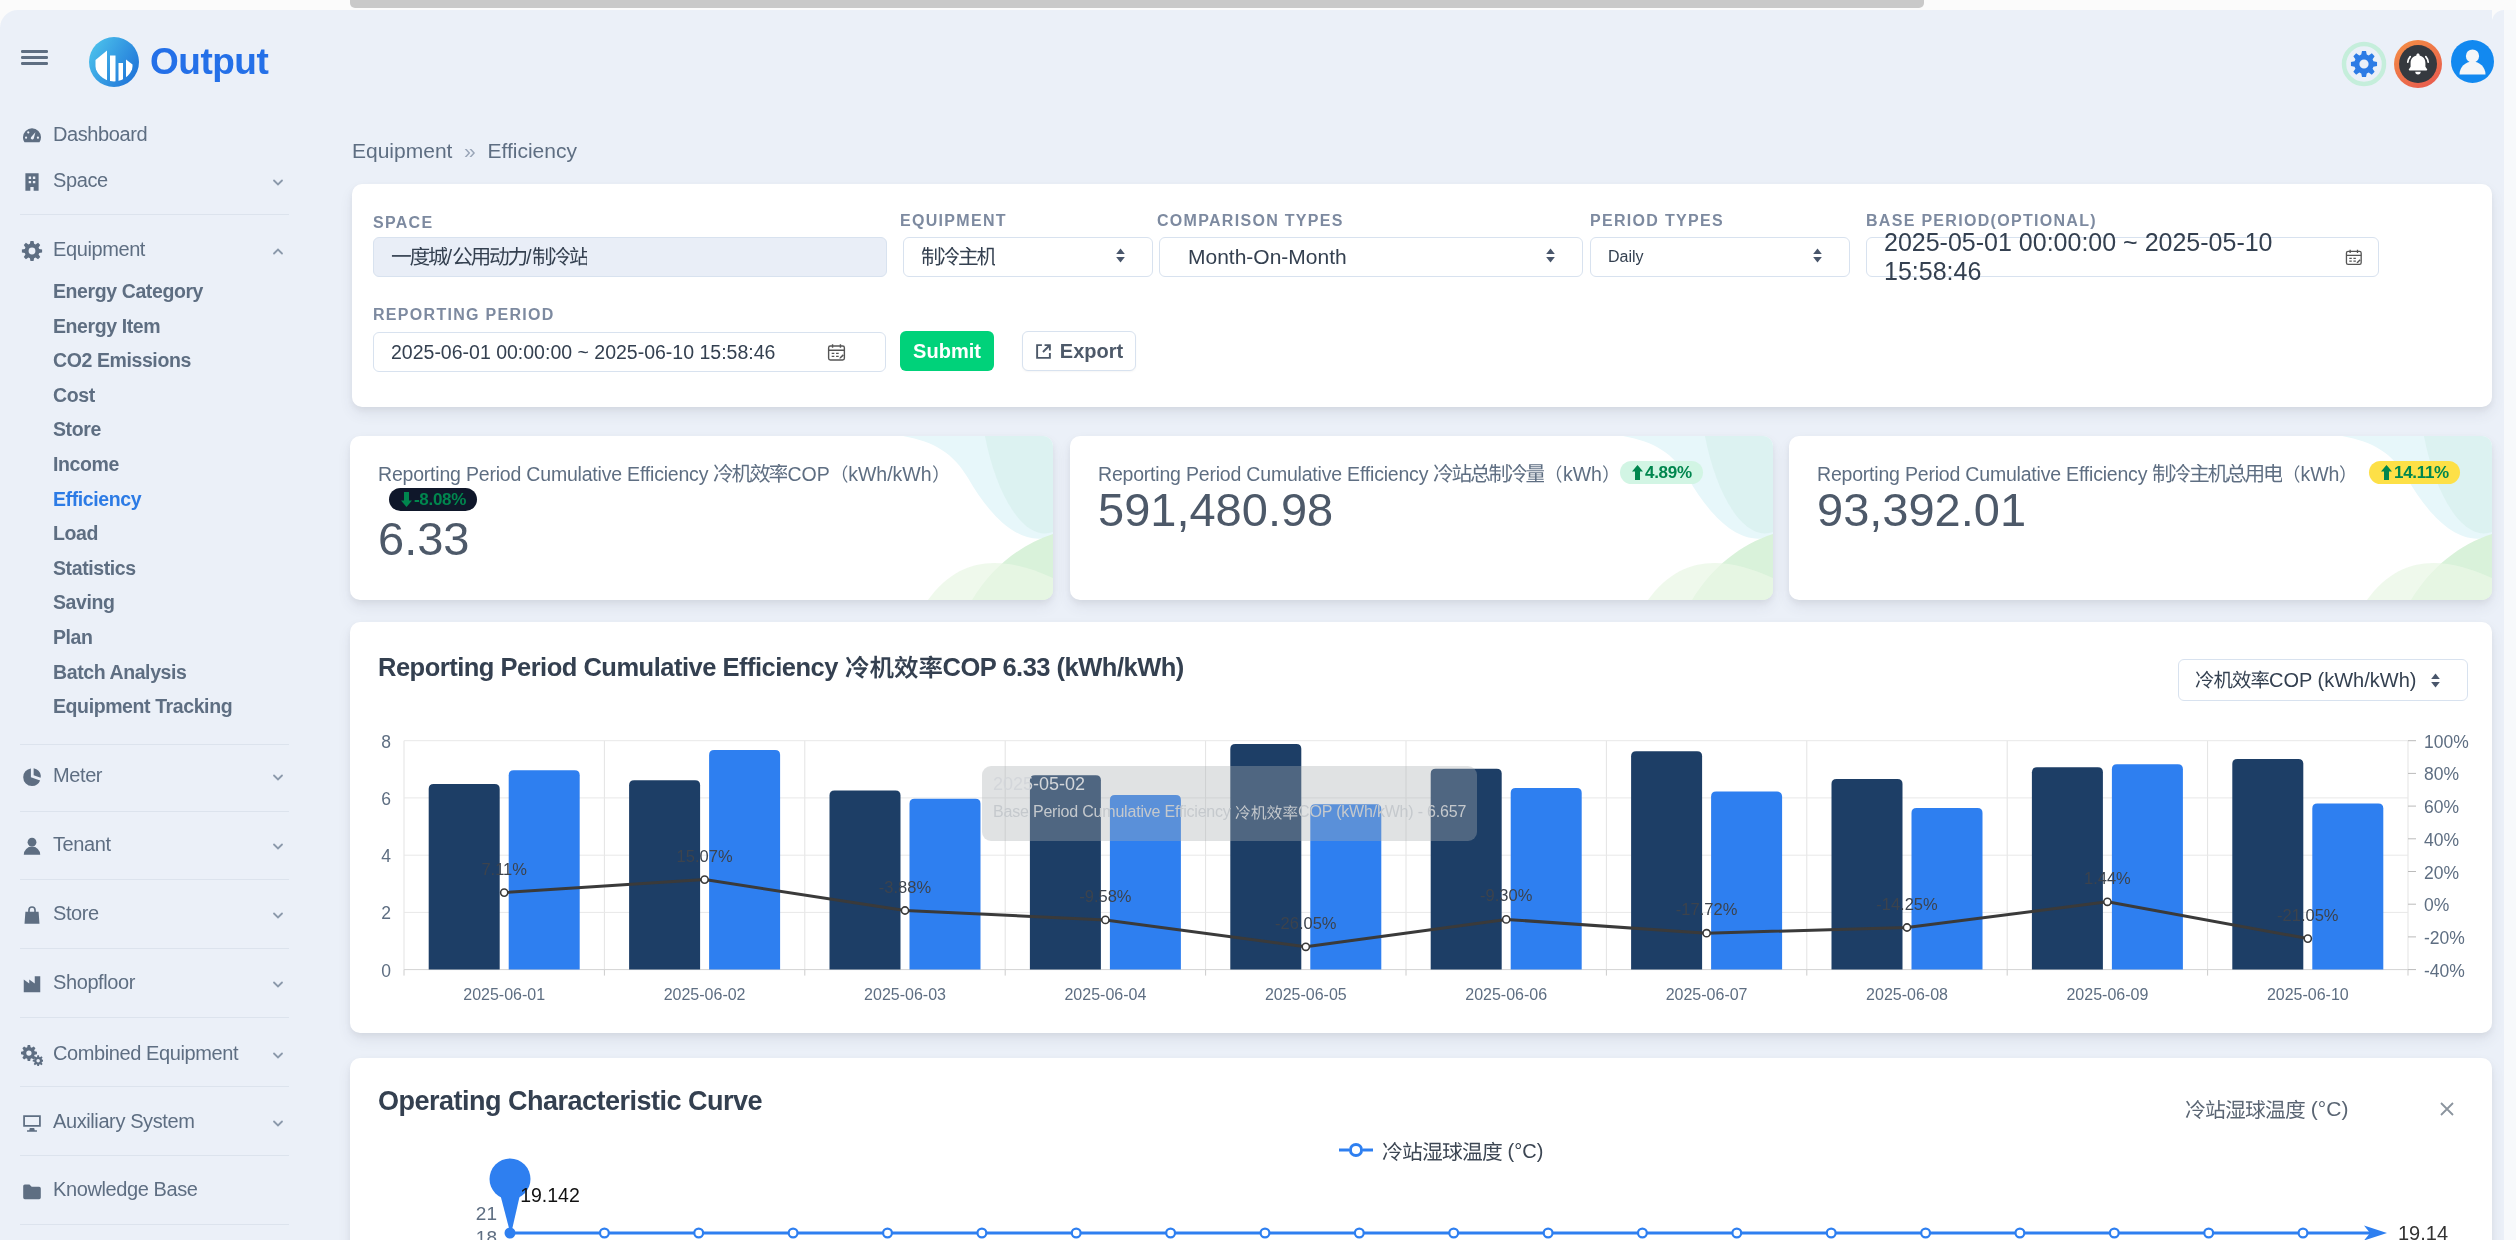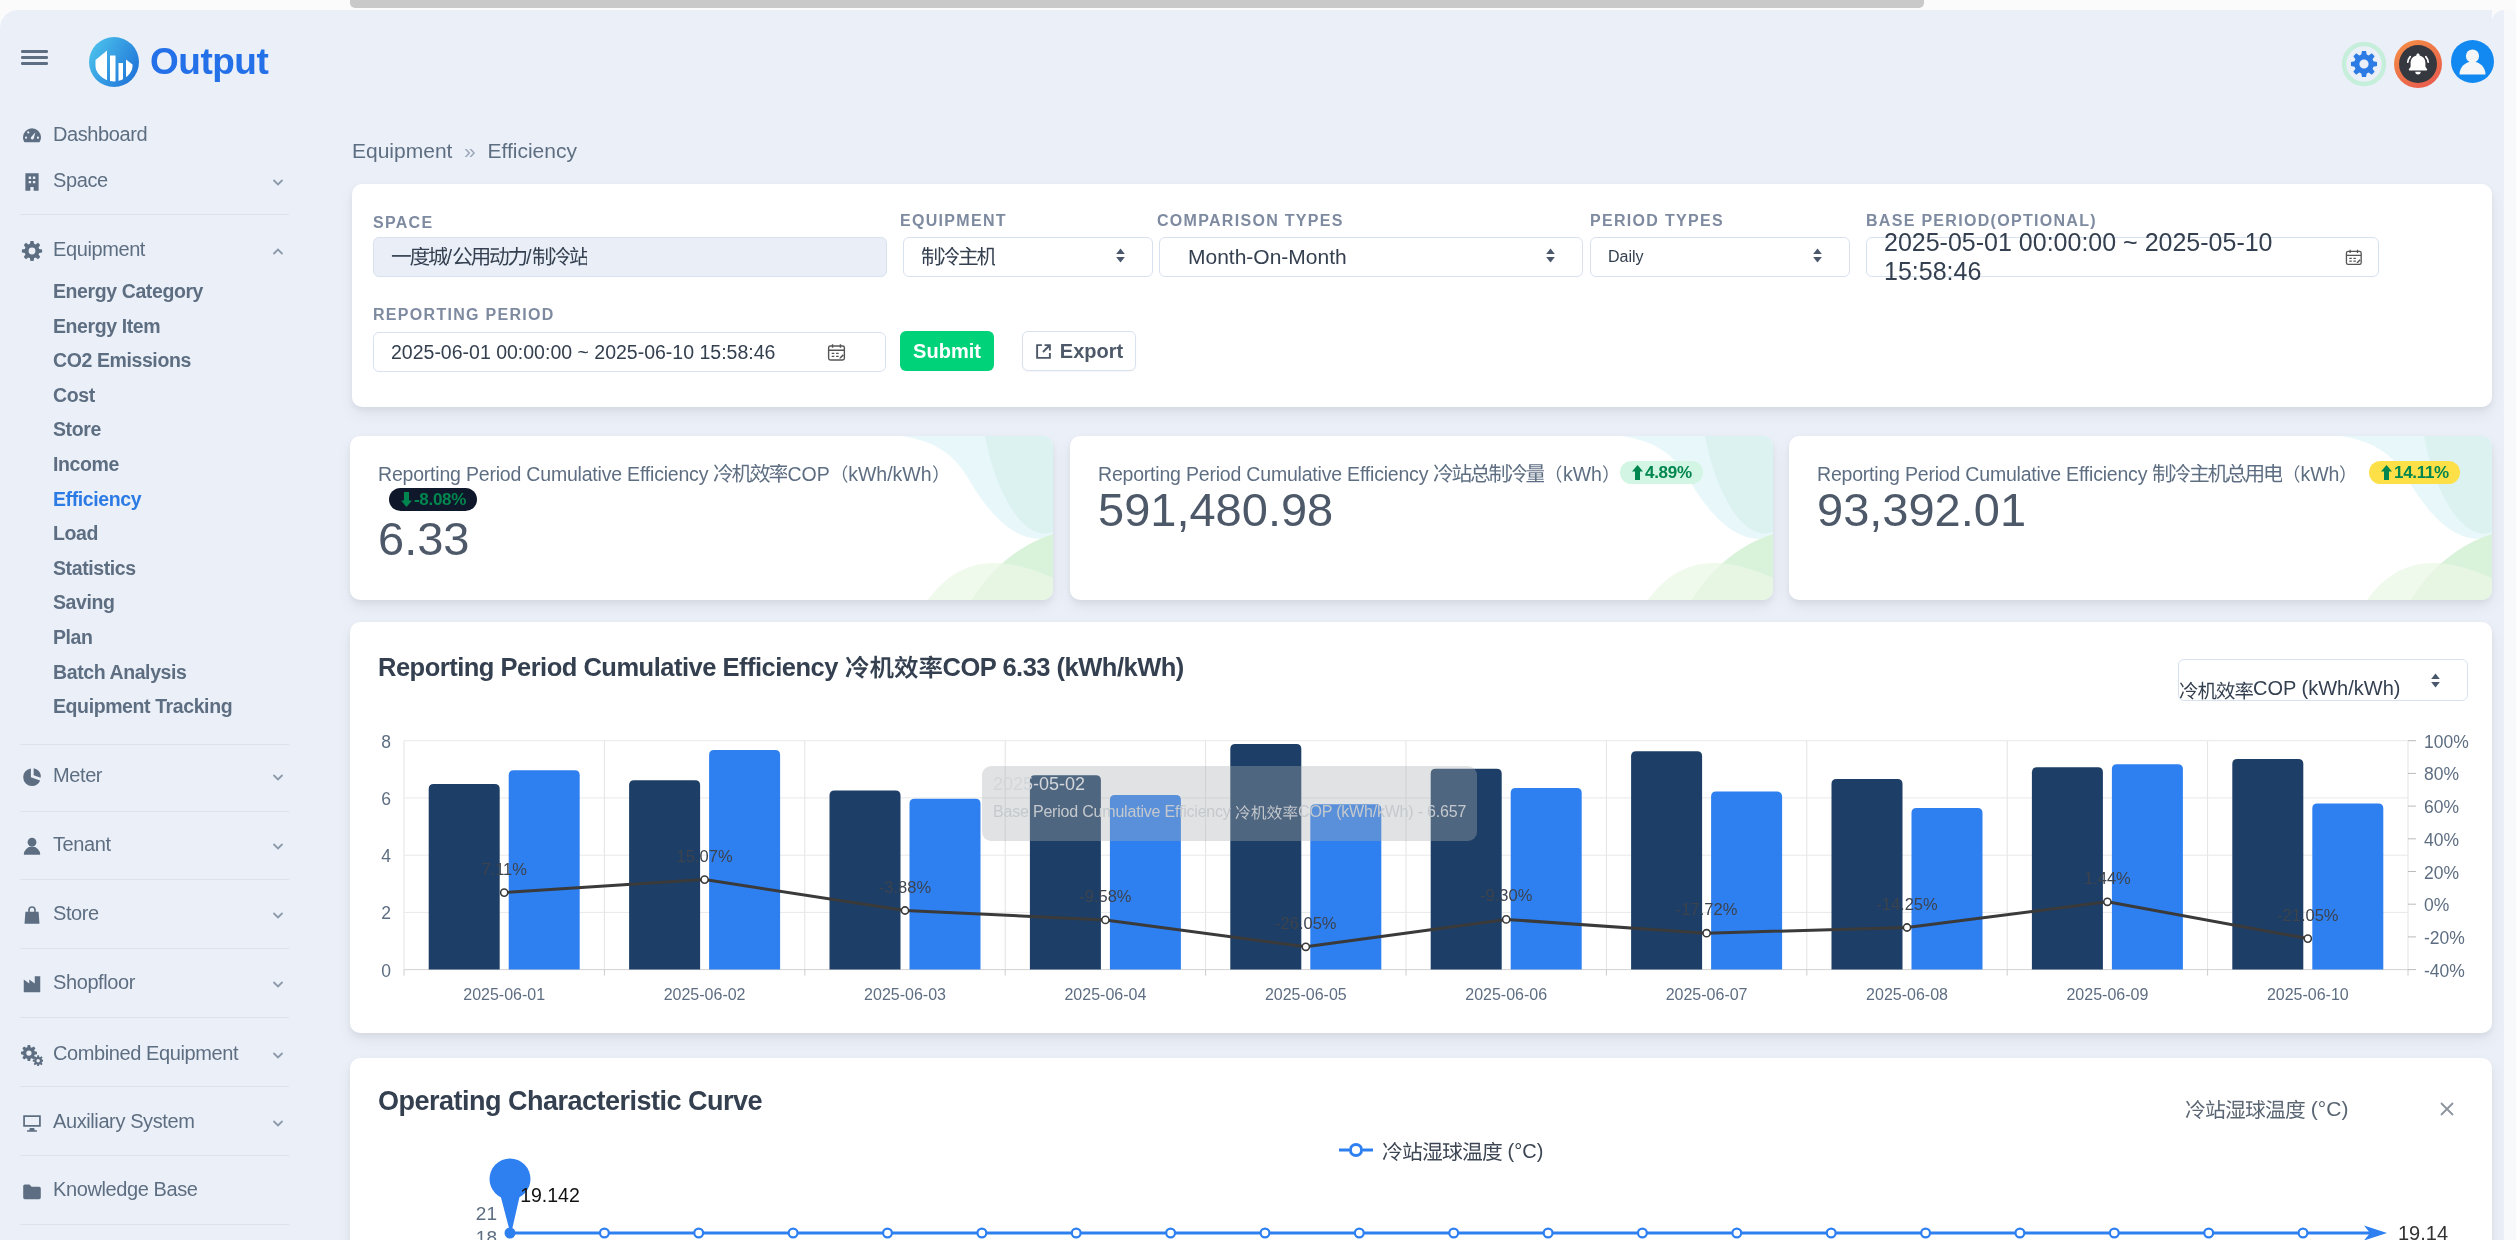--- a/index.html
+++ b/index.html
@@ -321,21 +321,21 @@
         <path d="M6.5 0 L12 6.5 H9 V15 H4 V6.5 H1 Z" fill="#00864e" transform=""></path>
       </svg>14.11%</span></div>
 <div class="abs" style="left:1817px;top:482px;font-size:47px;color:#4d5969">93,392.01</div>
 <div class="card" style="left:350px;top:622px;width:2142px;height:411px"></div>
 <div class="abs" style="left:378px;top:653px;font-size:25.5px;font-weight:600;color:#344050;letter-spacing:-0.5px;display:flex;align-items:center;height:28px">Reporting Period Cumulative Efficiency&nbsp;<svg style="vertical-align:-2.9px" width="98.0" height="25.5" viewBox="0 0 98.0 25.5" fill="#344050">
       <path transform="translate(0.0,22.5) scale(24.50)" d="M0.0382083740234375 -0.7609189453125 0.133903076171875 -0.801720703125Q0.1585528564453125 -0.7656903076171875 0.18437774658203127 -0.7236548461914063Q0.21020263671875 -0.681619384765625 0.23202752685546876 -0.6414189453125Q0.2538524169921875 -0.601218505859375 0.26618237304687503 -0.5691881103515625L0.16245727539062502 -0.5210361328125Q0.152137451171875 -0.5527264404296875 0.13164758300781249 -0.5942619018554688Q0.11115771484375 -0.63579736328125 0.08667291259765625 -0.6796729125976563Q0.0621881103515625 -0.7235484619140625 0.0382083740234375 -0.7609189453125ZM0.0262083740234375 -0.0083907470703125Q0.0482083740234375 -0.051740966796875 0.0743682861328125 -0.11008612060546875Q0.1005281982421875 -0.1684312744140625 0.126858154296875 -0.23378656005859377Q0.1531881103515625 -0.299141845703125 0.1751881103515625 -0.3638524169921875L0.2718929443359375 -0.31704052734375Q0.25156298828125 -0.256 0.22840814208984375 -0.19415484619140627Q0.2052532958984375 -0.1323096923828125 0.18176849365234377 -0.073799560546875Q0.15828369140625 -0.0152894287109375 0.135623779296875 0.0364110107421875ZM0.6518726806640626 -0.806060791015625Q0.6775325927734375 -0.7624110107421875 0.7136925048828124 -0.7184312744140625Q0.7498524169921875 -0.6744515380859375 0.7925123291015626 -0.6331317138671875Q0.8351722412109375 -0.5918118896484376 0.8803372192382812 -0.55698193359375Q0.925502197265625 -0.5221519775390625 0.9691722412109375 -0.49714184570312503Q0.95612158203125 -0.4867713623046875 0.9405658569335937 -0.47071057128906246Q0.9250101318359375 -0.4546497802734375 0.9107894287109375 -0.43741894531250003Q0.8965687255859375 -0.4201881103515625 0.8871982421875 -0.4054674072265625Q0.843858154296875 -0.4358277587890625 0.7991982421875 -0.47734802246093755Q0.754538330078125 -0.5188682861328126 0.7120484619140626 -0.5670484619140626Q0.66955859375 -0.6152286376953126 0.6320636596679687 -0.6669088134765626Q0.5945687255859375 -0.7185889892578126 0.565898681640625 -0.7706092529296875ZM0.584578857421875 -0.8494312744140625 0.6899638671875 -0.812619384765625Q0.6289334716796875 -0.6878480224609376 0.5332431640624999 -0.581817626953125Q0.4375528564453125 -0.4757872314453125 0.31819250488281253 -0.40079736328125Q0.3108321533203125 -0.413177978515625 0.296781494140625 -0.42957885742187496Q0.2827308349609375 -0.445979736328125 0.267340087890625 -0.4617105712890625Q0.2519493408203125 -0.47744140625000003 0.23923876953125 -0.4868118896484375Q0.313898681640625 -0.5301114501953125 0.379898681640625 -0.5884312744140625Q0.445898681640625 -0.6467510986328125 0.49856872558593757 -0.7137510986328126Q0.5512387695312501 -0.7807510986328126 0.584578857421875 -0.8494312744140625ZM0.4101475830078125 -0.1219189453125 0.4834110107421875 -0.186162109375Q0.5174110107421875 -0.1648321533203125 0.5575962524414062 -0.13850219726562502Q0.597781494140625 -0.1121722412109375 0.6383118896484374 -0.0846722412109375Q0.67884228515625 -0.0571722412109375 0.714542724609375 -0.03150726318359375Q0.7502431640625 -0.00584228515625 0.775603515625 0.014817626953125L0.6973096923828125 0.089101318359375Q0.67395947265625 0.068101318359375 0.6397691650390624 0.041601318359375Q0.605578857421875 0.015101318359375001 0.565718505859375 -0.013568725585937498Q0.525858154296875 -0.04223876953125 0.485837890625 -0.0704088134765625Q0.445817626953125 -0.098578857421875 0.4101475830078125 -0.1219189453125ZM0.35395947265625 -0.38008105468750003H0.8136700439453125V-0.28039648437500003H0.35395947265625ZM0.51755859375 -0.516538330078125 0.6018625488281251 -0.56204052734375Q0.6298524169921875 -0.535380615234375 0.6581722412109375 -0.5027156372070313Q0.6864920654296875 -0.4700506591796875 0.702822021484375 -0.446380615234375L0.6155079345703125 -0.39184802246093753Q0.6001881103515625 -0.416858154296875 0.5720332641601562 -0.45236322021484376Q0.54387841796875 -0.4878682861328125 0.51755859375 -0.516538330078125ZM0.79159912109375 -0.38008105468750003H0.80831982421875L0.826380615234375 -0.386101318359375L0.9036744384765625 -0.3359088134765625Q0.879664306640625 -0.2945687255859375 0.8468191528320312 -0.25173876953125Q0.8139739990234375 -0.2089088134765625 0.7776288452148438 -0.16758392333984376Q0.7412836914062501 -0.126259033203125 0.7049334716796876 -0.0895889892578125Q0.6685832519531251 -0.0529189453125 0.637222900390625 -0.023898681640625Q0.6278524169921875 -0.03459912109375 0.6134667358398438 -0.047479736328125Q0.5990810546875001 -0.060360351562500004 0.5843603515625 -0.07273590087890626Q0.5696396484375 -0.08511145019531251 0.557259033203125 -0.0924718017578125Q0.585939208984375 -0.116141845703125 0.6196143188476563 -0.14929669189453126Q0.6532894287109375 -0.1824515380859375 0.6862894287109376 -0.21893127441406252Q0.7192894287109375 -0.2554110107421875 0.7469493408203125 -0.29205572509765626Q0.7746092529296875 -0.328700439453125 0.79159912109375 -0.3583502197265625Z"></path>
       <path transform="translate(24.5,22.5) scale(24.50)" d="M0.55448193359375 -0.7894110107421876H0.7811982421875V-0.6880462646484375H0.55448193359375ZM0.490578857421875 -0.7894110107421876H0.594623779296875V-0.4660506591796875Q0.594623779296875 -0.40304052734375 0.5884537353515625 -0.32968524169921876Q0.58228369140625 -0.2563299560546875 0.5652786254882813 -0.1816396484375Q0.5482735595703125 -0.1069493408203125 0.5149334716796875 -0.0382691650390625Q0.4815933837890625 0.0304110107421875 0.4272532958984375 0.08540087890625Q0.419222900390625 0.075700439453125 0.40416717529296875 0.062149780273437503Q0.3891114501953125 0.04859912109375 0.3728856811523438 0.0358885498046875Q0.35665991210937503 0.023177978515625 0.344619384765625 0.01715771484375Q0.3946092529296875 -0.0331519775390625 0.42393414306640625 -0.0933017578125Q0.453259033203125 -0.1534515380859375 0.4675889892578125 -0.21810638427734375Q0.4819189453125 -0.28276123046875 0.4862489013671875 -0.3460810546875Q0.490578857421875 -0.40940087890625 0.490578857421875 -0.466720703125ZM0.7374066162109375 -0.7894110107421876H0.8437916259765625V-0.0761722412109375Q0.8437916259765625 -0.0552127685546875 0.8447865600585938 -0.043408142089843754Q0.845781494140625 -0.031603515625 0.848101318359375 -0.028273559570312502Q0.85340087890625 -0.0222735595703125 0.86104052734375 -0.0222735595703125Q0.865020263671875 -0.0222735595703125 0.8708248901367188 -0.0222735595703125Q0.8766295166015625 -0.0222735595703125 0.8812691650390625 -0.0222735595703125Q0.8918885498046876 -0.0222735595703125 0.8961982421875 -0.0285933837890625Q0.8991881103515625 -0.03292333984375 0.9010130004882813 -0.04058831787109375Q0.902837890625 -0.0482532958984375 0.903837890625 -0.0652431640625Q0.9051678466796875 -0.081903076171875 0.9061678466796875 -0.11720770263671876Q0.9071678466796875 -0.1525123291015625 0.907497802734375 -0.1991317138671875Q0.92287841796875 -0.1854312744140625 0.9446143188476563 -0.17372576904296877Q0.9663502197265625 -0.162020263671875 0.9854110107421875 -0.1553299560546875Q0.9854110107421875 -0.128340087890625 0.9837409667968751 -0.09751519775390625Q0.9820709228515625 -0.0666903076171875 0.9800658569335938 -0.0408603515625Q0.978060791015625 -0.0150303955078125 0.975720703125 -0.00068017578125Q0.96704052734375 0.0423502197265625 0.9440101318359375 0.0597105712890625Q0.932 0.068060791015625 0.9163046264648438 0.07223590087890625Q0.9006092529296875 0.07641101074218751 0.8842691650390625 0.07641101074218751Q0.8722489013671875 0.07641101074218751 0.8567438354492187 0.07641101074218751Q0.84123876953125 0.07641101074218751 0.8298885498046875 0.07641101074218751Q0.812858154296875 0.07641101074218751 0.7944927368164063 0.07056079101562501Q0.7761273193359375 0.0647105712890625 0.7634471435546876 0.051680175781250004Q0.75443701171875 0.0419898681640625 0.7484268798828124 0.02913458251953125Q0.742416748046875 0.016279296875 0.7399116821289062 -0.00823590087890625Q0.7374066162109375 -0.0327510986328125 0.7374066162109375 -0.075421142578125ZM0.046939208984375 -0.6381519775390625H0.4383299560546875V-0.536457275390625H0.046939208984375ZM0.20011718750000002 -0.8470810546875001H0.30315197753906253V0.0860911865234375H0.20011718750000002ZM0.1947568359375 -0.570538330078125 0.2599493408203125 -0.5477973632812501Q0.24695947265625 -0.48679736328125 0.22781475830078124 -0.4221323852539063Q0.2086700439453125 -0.3574674072265625 0.1843603515625 -0.29580242919921873Q0.1600506591796875 -0.234137451171875 0.13240087890625 -0.18080242919921874Q0.1047510986328125 -0.1274674072265625 0.074421142578125 -0.08945727539062501Q0.06640087890625 -0.11187841796875 0.05085528564453125 -0.14065484619140625Q0.0353096923828125 -0.1694312744140625 0.0222691650390625 -0.18951232910156252Q0.0495889892578125 -0.222502197265625 0.07589868164062501 -0.267141845703125Q0.1022083740234375 -0.311781494140625 0.12484802246093751 -0.3629059448242188Q0.1474876708984375 -0.4140303955078125 0.16546234130859377 -0.4671447143554688Q0.18343701171875001 -0.520259033203125 0.1947568359375 -0.570538330078125ZM0.2954718017578125 -0.476060791015625Q0.3064718017578125 -0.46606079101562503 0.32812664794921875 -0.4417257690429688Q0.349781494140625 -0.4173907470703125 0.3742662963867187 -0.38855572509765623Q0.3987510986328125 -0.359720703125 0.4194059448242188 -0.33522070312499996Q0.440060791015625 -0.310720703125 0.4483907470703125 -0.3003907470703125L0.3861982421875 -0.213416748046875Q0.37519824218750003 -0.23411718750000002 0.357218505859375 -0.26330242919921876Q0.33923876953125 -0.2924876708984375 0.31826409912109377 -0.323497802734375Q0.2972894287109375 -0.3545079345703125 0.2779746704101562 -0.38168811035156247Q0.258659912109375 -0.4088682861328125 0.2449898681640625 -0.426898681640625Z"></path>
       <path transform="translate(49.0,22.5) scale(24.50)" d="M0.0495687255859375 -0.70648193359375H0.5214312744140626V-0.6104775390625H0.0495687255859375ZM0.155837890625 -0.602020263671875 0.24749206542968752 -0.573578857421875Q0.22848193359375 -0.52787841796875 0.20313677978515626 -0.48000286865234376Q0.1777916259765625 -0.4321273193359375 0.15044647216796875 -0.38892181396484377Q0.123101318359375 -0.34571630859375 0.0964312744140625 -0.3126859130859375Q0.0890709228515625 -0.3213863525390625 0.0753603515625 -0.33410198974609373Q0.0616497802734375 -0.346817626953125 0.04760418701171875 -0.3595332641601563Q0.03355859375 -0.3722489013671875 0.022858154296875 -0.3796092529296875Q0.061177978515625 -0.422619384765625 0.09667797851562501 -0.48264471435546874Q0.13217797851562502 -0.5426700439453125 0.155837890625 -0.602020263671875ZM0.3193660888671875 -0.4430709228515625 0.4207308349609375 -0.4250101318359375Q0.3774312744140625 -0.2612894287109375 0.2977865600585937 -0.13708392333984376Q0.218141845703125 -0.01287841796875 0.10112158203125 0.0657916259765625Q0.0944312744140625 0.055421142578125 0.081220703125 0.04036541748046875Q0.0680101318359375 0.025309692382812502 0.053629516601562496 0.0105889892578125Q0.0392489013671875 -0.0041317138671875 0.0285484619140625 -0.0128321533203125Q0.1398682861328125 -0.0787916259765625 0.2126475830078125 -0.1892713623046875Q0.2854268798828125 -0.2997510986328125 0.3193660888671875 -0.4430709228515625ZM0.32218811035156253 -0.5662489013671875 0.4007916259765625 -0.6087308349609375Q0.425141845703125 -0.5803704833984376 0.4489920654296875 -0.5466700439453125Q0.47284228515625 -0.5129696044921875 0.49252246093749996 -0.47976916503906253Q0.51220263671875 -0.4465687255859375 0.5218726806640626 -0.4198682861328125L0.43723876953125 -0.37170617675781253Q0.428578857421875 -0.39873657226562503 0.41023876953125005 -0.43260705566406255Q0.391898681640625 -0.4664775390625 0.36888348388671877 -0.5015130004882813Q0.3458682861328125 -0.5365484619140625 0.32218811035156253 -0.5662489013671875ZM0.12787841796875 -0.349538330078125 0.2061519775390625 -0.4070810546875Q0.2434718017578125 -0.37042114257812503 0.2836367797851562 -0.3280962524414063Q0.3238017578125 -0.2857713623046875 0.36147180175781246 -0.24177642822265627Q0.399141845703125 -0.197781494140625 0.43031695556640626 -0.1564515380859375Q0.4614920654296875 -0.11512158203125 0.4818321533203125 -0.08012158203125L0.395858154296875 -0.01287841796875Q0.377858154296875 -0.04787841796875 0.3480231323242188 -0.09020837402343751Q0.3181881103515625 -0.13253833007812502 0.28118811035156255 -0.17803833007812503Q0.24418811035156252 -0.223538330078125 0.20469317626953126 -0.267538330078125Q0.1651982421875 -0.311538330078125 0.12787841796875 -0.349538330078125ZM0.62504052734375 -0.6698118896484375H0.9580506591796876V-0.570457275390625H0.62504052734375ZM0.63487841796875 -0.8480810546875001 0.734903076171875 -0.8323603515625Q0.7182431640625 -0.7299696044921875 0.692403076171875 -0.632578857421875Q0.66656298828125 -0.5351881103515626 0.6303726806640626 -0.4514724731445313Q0.594182373046875 -0.3677568359375 0.5461317138671875 -0.3040665283203125Q0.539781494140625 -0.3151070556640625 0.5277460327148438 -0.33117291259765624Q0.5157105712890625 -0.34723876953125 0.5023350219726562 -0.36330462646484374Q0.48895947265625 -0.3793704833984375 0.478259033203125 -0.38941101074218754Q0.5202691650390625 -0.44340087890625 0.5502640991210938 -0.5157308349609375Q0.580259033203125 -0.588060791015625 0.6010788574218751 -0.6730658569335938Q0.621898681640625 -0.7580709228515625 0.63487841796875 -0.8480810546875001ZM0.8087669677734375 -0.60151806640625 0.9111317138671875 -0.589817626953125Q0.8868118896484375 -0.4191678466796875 0.83848193359375 -0.288677978515625Q0.7901519775390625 -0.1581881103515625 0.709322021484375 -0.06453326416015624Q0.6284920654296875 0.02912158203125 0.5061722412109375 0.0914312744140625Q0.49948193359375 0.08140087890625 0.48626629638671875 0.06651519775390625Q0.4730506591796875 0.0516295166015625 0.4583299560546875 0.0364088134765625Q0.4436092529296875 0.0211881103515625 0.43223876953125 0.01215771484375Q0.5515484619140625 -0.040461669921875 0.6278632202148438 -0.1245810546875Q0.704177978515625 -0.208700439453125 0.7469876708984375 -0.3273096923828125Q0.78979736328125 -0.44591894531250004 0.8087669677734375 -0.60151806640625ZM0.648542724609375 -0.5185484619140626Q0.6738726806640625 -0.4059898681640625 0.7181975708007813 -0.30490087890625Q0.7625224609375 -0.2038118896484375 0.8266671752929687 -0.12468237304687499Q0.8908118896484375 -0.0455528564453125 0.975101318359375 0.001457275390625Q0.9633907470703125 0.01115771484375 0.948840087890625 0.02637841796875Q0.9342894287109376 0.041599121093750004 0.9215788574218751 0.05782489013671875Q0.9088682861328126 0.0740506591796875 0.9005079345703125 0.0877713623046875Q0.8115281982421875 0.03140087890625 0.74587841796875 -0.056259033203124996Q0.6802286376953125 -0.1439189453125 0.6342337036132812 -0.2565535278320312Q0.58823876953125 -0.3691881103515625 0.5578885498046875 -0.4978074951171875ZM0.19525903320312502 -0.8170101318359375 0.2866136474609375 -0.8497713623046875Q0.3072431640625 -0.8227814941406251 0.32570263671875 -0.7896317138671876Q0.344162109375 -0.75648193359375 0.353141845703125 -0.731822021484375L0.256777099609375 -0.693380615234375Q0.2498074951171875 -0.71904052734375 0.2318480224609375 -0.7536953735351563Q0.2138885498046875 -0.7883502197265625 0.19525903320312502 -0.8170101318359375Z"></path>
       <path transform="translate(73.5,22.5) scale(24.50)" d="M0.4427872314453125 -0.27623876953125H0.5572127685546875V0.085740966796875H0.4427872314453125ZM0.04559912109375 -0.204700439453125H0.95540087890625V-0.1053458251953125H0.04559912109375ZM0.0696497802734375 -0.7641722412109375H0.9433603515625V-0.6668277587890625H0.0696497802734375ZM0.8202286376953125 -0.643 0.9098828125 -0.5908277587890625Q0.876222900390625 -0.556497802734375 0.8375781860351563 -0.5235079345703125Q0.7989334716796875 -0.49051806640625 0.7662938232421875 -0.4671982421875L0.6873400878906251 -0.5166903076171875Q0.7089898681640625 -0.533020263671875 0.7334696044921876 -0.5546801757812501Q0.7579493408203125 -0.576340087890625 0.7809290771484375 -0.5996700439453124Q0.8039088134765625 -0.623 0.8202286376953125 -0.643ZM0.5496497802734375 -0.4392894287109375 0.62792333984375 -0.4683603515625Q0.6495731201171875 -0.44168017578125 0.6710579223632813 -0.40966497802734375Q0.692542724609375 -0.3776497802734375 0.7101925048828126 -0.3471345825195312Q0.72784228515625 -0.316619384765625 0.737162109375 -0.2912691650390625L0.6528682861328126 -0.2585281982421875Q0.645218505859375 -0.2832083740234375 0.6287387695312501 -0.3147235717773438Q0.612259033203125 -0.34623876953125 0.591779296875 -0.37908898925781254Q0.571299560546875 -0.411939208984375 0.5496497802734375 -0.4392894287109375ZM0.044528198242187504 -0.34948193359375Q0.0918682861328125 -0.367461669921875 0.158538330078125 -0.3957662963867188Q0.2252083740234375 -0.4240709228515625 0.294218505859375 -0.45404052734375L0.314279296875 -0.37543701171875Q0.2593096923828125 -0.345457275390625 0.2025 -0.3164775390625Q0.14569030761718751 -0.28749780273437503 0.09670043945312501 -0.2635079345703125ZM0.0731881103515625 -0.581457275390625 0.1447713623046875 -0.6389898681640626Q0.17076123046875 -0.6246700439453126 0.19992620849609377 -0.60568017578125Q0.22909118652343752 -0.5866903076171875 0.25526123046875004 -0.5670303955078125Q0.2814312744140625 -0.5473704833984375 0.29843127441406253 -0.5307105712890625L0.222497802734375 -0.4668277587890625Q0.20716784667968752 -0.4834876708984375 0.18200286865234377 -0.5039826049804688Q0.156837890625 -0.5244775390625 0.12834295654296876 -0.545137451171875Q0.0998480224609375 -0.56579736328125 0.0731881103515625 -0.581457275390625ZM0.6709290771484375 -0.395858154296875 0.7448422851562501 -0.4537308349609375Q0.7778321533203125 -0.4360810546875 0.8156671752929687 -0.41276123046875Q0.853502197265625 -0.38944140625 0.8878372192382813 -0.3657865600585938Q0.9221722412109375 -0.3421317138671875 0.94484228515625 -0.3224718017578125L0.86623876953125 -0.25857885742187503Q0.8459088134765625 -0.27823876953125 0.8127438354492188 -0.3025636596679687Q0.779578857421875 -0.3268885498046875 0.7422489013671876 -0.35171343994140625Q0.7049189453125 -0.376538330078125 0.6709290771484375 -0.395858154296875ZM0.34306079101562503 -0.4684876708984375Q0.340720703125 -0.4778480224609375 0.3355354614257813 -0.4937286376953125Q0.33035021972656253 -0.5096092529296875 0.32466497802734373 -0.5259949340820312Q0.318979736328125 -0.542380615234375 0.3136295166015625 -0.5537510986328125Q0.3249696044921875 -0.556421142578125 0.3364746704101562 -0.5654262084960937Q0.347979736328125 -0.5744312744140625 0.3593096923828125 -0.5874312744140625Q0.3676396484375 -0.5964312744140625 0.3852944946289063 -0.6190911865234375Q0.40294934082031253 -0.6417510986328125 0.42326409912109375 -0.6730759887695312Q0.44357885742187503 -0.70440087890625 0.45889868164062503 -0.7374008789062501L0.5481925048828125 -0.701619384765625Q0.5168726806640626 -0.6499696044921875 0.47586254882812506 -0.6002944946289063Q0.4348524169921875 -0.550619384765625 0.39618237304687504 -0.515619384765625V-0.513279296875Q0.39618237304687504 -0.513279296875 0.38799713134765623 -0.50909912109375Q0.3798118896484375 -0.5049189453125 0.36962158203125 -0.497898681640625Q0.35943127441406253 -0.49087841796875004 0.3512460327148438 -0.4830231323242188Q0.34306079101562503 -0.47516784667968753 0.34306079101562503 -0.4684876708984375ZM0.34306079101562503 -0.4684876708984375 0.34239074707031253 -0.5387105712890625 0.388502197265625 -0.5664515380859375 0.5764110107421875 -0.5740709228515625Q0.5707308349609375 -0.5553400878906251 0.566220703125 -0.5312640991210937Q0.5617105712890625 -0.5071881103515625 0.5597105712890625 -0.4914674072265625Q0.4974110107421875 -0.4881475830078125 0.4582561645507813 -0.48498767089843753Q0.41910131835937503 -0.48182775878906253 0.3964312744140625 -0.47932775878906253Q0.37376123046875 -0.47682775878906253 0.36191607666015624 -0.4739927368164063Q0.3500709228515625 -0.47115771484375 0.34306079101562503 -0.4684876708984375ZM0.3237308349609375 -0.2681475830078125Q0.3213907470703125 -0.27750793457031253 0.31637554931640627 -0.29322357177734376Q0.3113603515625 -0.308939208984375 0.3056751098632813 -0.326159912109375Q0.2999898681640625 -0.343380615234375 0.2946396484375 -0.3557510986328125Q0.3133299560546875 -0.3590911865234375 0.3333299560546875 -0.37208612060546875Q0.35332995605468753 -0.38508105468750004 0.379340087890625 -0.4060810546875Q0.393340087890625 -0.4170810546875 0.42067510986328127 -0.44157598876953125Q0.4480101318359375 -0.4660709228515625 0.481840087890625 -0.49990087890625Q0.5156700439453125 -0.5337308349609375 0.5508299560546874 -0.5735607910156251Q0.5859898681640625 -0.6133907470703125 0.6163096923828125 -0.654720703125L0.6985731201171875 -0.6058885498046875Q0.627263427734375 -0.5219088134765625 0.5444081420898438 -0.44575396728515626Q0.4615528564453125 -0.36959912109375 0.38020263671875 -0.313939208984375V-0.3109290771484375Q0.38020263671875 -0.3109290771484375 0.371682373046875 -0.30674890136718747Q0.363162109375 -0.3025687255859375 0.3519667358398437 -0.29588348388671876Q0.3407713623046875 -0.2891982421875 0.33225109863281255 -0.28201300048828126Q0.3237308349609375 -0.2748277587890625 0.3237308349609375 -0.2681475830078125ZM0.3237308349609375 -0.2681475830078125 0.3210506591796875 -0.3383704833984375 0.3688321533203125 -0.367781494140625 0.67044140625 -0.3910911865234375Q0.667421142578125 -0.37270043945312503 0.66540087890625 -0.34962445068359377Q0.663380615234375 -0.3265484619140625 0.6633704833984375 -0.311497802734375Q0.5600810546875 -0.301837890625 0.49743127441406254 -0.295337890625Q0.434781494140625 -0.288837890625 0.40011145019531247 -0.28450286865234375Q0.36544140625 -0.2801678466796875 0.34926123046875 -0.2763277587890625Q0.3330810546875 -0.2724876708984375 0.3237308349609375 -0.2681475830078125ZM0.41610705566406253 -0.8276599121093751 0.5245325927734376 -0.8530709228515625Q0.5431925048828126 -0.828740966796875 0.5616925048828125 -0.7989160766601563Q0.5801925048828125 -0.7690911865234376 0.589862548828125 -0.74676123046875L0.478096923828125 -0.7139898681640625Q0.4697669677734375 -0.7369898681640625 0.4516019897460938 -0.7693248901367188Q0.43343701171875 -0.801659912109375 0.41610705566406253 -0.8276599121093751Z"></path>
     </svg>COP 6.33 (kWh/kWh)</div>
-<div class="abs" style="left:2178px;top:659px;width:290px;height:42px;border:1px solid #d8e2ef;border-radius:6px;background:#fff;display:flex;align-items:flex-end;font-size:20px;color:#344050"><svg style="vertical-align:-2.2px" width="74.0" height="19.2" viewBox="0 0 74.0 19.2" fill="#344050">
+<div class="abs" style="left:2178px;top:659px;width:290px;height:42px;border:1px solid #d8e2ef;border-radius:6px;background:#fff;display:flex;align-items:center;padding-left:16px;font-size:20px;color:#344050"><svg style="vertical-align:-2.2px" width="74.0" height="19.2" viewBox="0 0 74.0 19.2" fill="#344050">
       <path transform="translate(0.0,17.0) scale(19.43)" d="M0.048569458007812503 -0.7676396484375 0.114301025390625 -0.797240234375Q0.1403509521484375 -0.7637301025390625 0.16687591552734377 -0.7246349487304687Q0.19340087890625002 -0.685539794921875 0.21592584228515627 -0.6481396484374999Q0.23845080566406252 -0.610739501953125 0.251060791015625 -0.5812293701171876L0.179819091796875 -0.5456787109375Q0.168379150390625 -0.5754088134765625 0.1470491943359375 -0.6140039672851563Q0.12571923828125 -0.6525991210937501 0.09997430419921875 -0.6929743041992188Q0.0742293701171875 -0.7333494873046875 0.048569458007812503 -0.7676396484375ZM0.0365694580078125 -0.0036302490234375Q0.0585694580078125 -0.045580322265625 0.0852894287109375 -0.10294537353515625Q0.1120093994140625 -0.1603104248046875 0.138619384765625 -0.22384552001953126Q0.1652293701171875 -0.287380615234375 0.18722937011718752 -0.3484508056640625L0.2531309814453125 -0.31368017578125Q0.23252099609375002 -0.256 0.20838604736328126 -0.19513494873046877Q0.1842510986328125 -0.1342698974609375 0.15950616455078126 -0.07659985351562501Q0.13476123046875 -0.0189298095703125 0.111541259765625 0.0299703369140625ZM0.6347908935546875 -0.8010202636718751Q0.6610108642578125 -0.7559703369140626 0.6977308349609375 -0.7103104248046875Q0.7344508056640625 -0.6646505126953125 0.7776707763671875 -0.6222105712890624Q0.8208907470703125 -0.5797706298828125 0.8661957397460938 -0.5446606445312501Q0.911500732421875 -0.5095506591796876 0.9548907470703125 -0.48538061523437503Q0.94604052734375 -0.47809045410156253 0.9351052856445312 -0.46707019042968756Q0.9241700439453125 -0.45604992675781253 0.9144298095703125 -0.4441396484375Q0.9046895751953126 -0.4322293701171875 0.8983994140625 -0.4219891357421875Q0.855619384765625 -0.4501092529296875 0.8103994140625 -0.4899493408203125Q0.765179443359375 -0.5297894287109375 0.7218494873046875 -0.5768494873046874Q0.67851953125 -0.6239095458984375 0.6406045532226563 -0.6744696044921875Q0.6026895751953125 -0.7250296630859375 0.574299560546875 -0.7753697509765625ZM0.591859619140625 -0.8413104248046875 0.6653212890625 -0.816539794921875Q0.6068111572265625 -0.7004493408203125 0.5130810546875 -0.596939208984375Q0.4193509521484375 -0.49342907714843753 0.3022308349609375 -0.41759912109375Q0.2971107177734375 -0.42605932617187503 0.28726049804687503 -0.436859619140625Q0.2774102783203125 -0.447659912109375 0.266780029296875 -0.4580701904296875Q0.2561497802734375 -0.46848046875 0.24707958984375 -0.4747706298828125Q0.32229956054687503 -0.5208704833984376 0.38829956054687503 -0.5803104248046875Q0.45429956054687504 -0.6397503662109375 0.5066895751953125 -0.7067503662109376Q0.5590795898437501 -0.7737503662109375 0.591859619140625 -0.8413104248046875ZM0.4255491943359375 -0.1286396484375 0.4769703369140625 -0.172720703125Q0.5109703369140625 -0.15111071777343751 0.5496154174804687 -0.12450073242187501Q0.588260498046875 -0.0978907470703125 0.6262706298828125 -0.07039074707031251Q0.6642807617187501 -0.0428907470703125 0.6971809082031251 -0.01708575439453125Q0.7300810546875001 0.00871923828125 0.753201171875 0.029939208984375L0.6992698974609375 0.08070043945312501Q0.67731982421875 0.059700439453125004 0.6450897216796876 0.033200439453125Q0.612859619140625 0.006700439453125 0.575239501953125 -0.0216895751953125Q0.537619384765625 -0.05007958984375 0.499279296875 -0.0779696044921875Q0.460939208984375 -0.105859619140625 0.4255491943359375 -0.1286396484375ZM0.35731982421875 -0.3733603515625H0.8133900146484375V-0.30279882812500003H0.35731982421875ZM0.5265195312500001 -0.527179443359375 0.585620849609375 -0.5586801757812501Q0.6144508056640625 -0.531460205078125 0.6438907470703126 -0.49865521240234373Q0.6733306884765625 -0.4658502197265625 0.689940673828125 -0.442460205078125L0.6286693115234375 -0.40444934082031253Q0.6122293701171875 -0.428619384765625 0.5830944213867187 -0.4637044067382813Q0.55395947265625 -0.4987894287109375 0.5265195312500001 -0.527179443359375ZM0.79719970703125 -0.3733603515625H0.80943994140625L0.822460205078125 -0.377700439453125L0.8753914794921875 -0.3434696044921875Q0.852221435546875 -0.30268957519531253 0.8203563842773438 -0.25957958984375Q0.7884913330078125 -0.2164696044921875 0.7531262817382813 -0.17444464111328123Q0.7177612304687501 -0.132419677734375 0.6828111572265625 -0.0960296630859375Q0.647861083984375 -0.0596396484375 0.618740966796875 -0.032299560546875Q0.6124508056640625 -0.040199707031250004 0.6024055786132813 -0.049159912109375Q0.5923603515625 -0.0581201171875 0.5821201171875 -0.06699530029296875Q0.5718798828125 -0.07587048339843751 0.563419677734375 -0.0809906005859375Q0.5909797363281251 -0.104380615234375 0.6239547729492188 -0.13851556396484377Q0.6569298095703126 -0.1726505126953125 0.6899298095703126 -0.2108104248046875Q0.7229298095703125 -0.2489703369140625 0.7511497802734375 -0.28743524169921875Q0.7793697509765625 -0.325900146484375 0.79719970703125 -0.3569500732421875Z"></path>
       <path transform="translate(18.5,17.0) scale(19.43)" d="M0.54216064453125 -0.7829703369140625H0.7923994140625V-0.7118487548828125H0.54216064453125ZM0.497859619140625 -0.7829703369140625H0.570541259765625V-0.4618502197265625Q0.570541259765625 -0.39968017578125004 0.5646512451171875 -0.32814508056640623Q0.55876123046875 -0.2566099853515625 0.5421762084960937 -0.1838798828125Q0.5255911865234375 -0.1111497802734375 0.49281115722656255 -0.0435897216796875Q0.46003112792968753 0.0239703369140625 0.4062510986328125 0.07980029296875Q0.400740966796875 0.072900146484375 0.39030572509765626 0.0635499267578125Q0.3798704833984375 0.05419970703125 0.36854522705078124 0.0451295166015625Q0.357219970703125 0.036059326171875 0.34853979492187503 0.03171923828125Q0.3993697509765625 -0.0205506591796875 0.4293947143554688 -0.0821005859375Q0.45941967773437503 -0.1436505126953125 0.4740296630859375 -0.20928546142578125Q0.4886396484375 -0.27492041015625 0.4932496337890625 -0.3393603515625Q0.497859619140625 -0.40380029296875003 0.497859619140625 -0.462240234375ZM0.7589688720703125 -0.7829703369140625H0.8334305419921875V-0.0618907470703125Q0.8334305419921875 -0.0375709228515625 0.8348455200195313 -0.023386047363281252Q0.836260498046875 -0.009201171875 0.839700439453125 -0.0055911865234375005Q0.84780029296875 0.0004088134765625 0.85768017578125 0.0004088134765625Q0.863340087890625 0.0004088134765625 0.8715249633789063 0.0004088134765625Q0.8797098388671876 0.0004088134765625 0.8865897216796875 0.0004088134765625Q0.9011295166015625 0.0004088134765625 0.9073994140625 -0.0070311279296875005Q0.9112293701171875 -0.01164111328125 0.9137543334960938 -0.01944610595703125Q0.916279296875 -0.0272510986328125 0.917279296875 -0.045081054687500004Q0.9188892822265625 -0.062301025390625 0.9198892822265625 -0.09998590087890624Q0.9208892822265625 -0.1376707763671875 0.9214992675781251 -0.18821057128906252Q0.93295947265625 -0.1773104248046875 0.9489547729492187 -0.16882525634765627Q0.9649500732421875 -0.160340087890625 0.9789703369140625 -0.1556099853515625Q0.9789703369140625 -0.12778002929687501 0.977580322265625 -0.09625506591796876Q0.9761903076171875 -0.0647301025390625 0.9746052856445313 -0.0386201171875Q0.973020263671875 -0.0125101318359375 0.9712402343750001 0.00043994140625Q0.96368017578125 0.0409500732421875 0.9431700439453126 0.0560701904296875Q0.932 0.06302026367187501 0.9186848754882813 0.06649530029296875Q0.9053697509765625 0.0699703369140625 0.8895897216796875 0.0699703369140625Q0.8792496337890625 0.0699703369140625 0.8641646118164062 0.0699703369140625Q0.84907958984375 0.0699703369140625 0.8391295166015625 0.0699703369140625Q0.824619384765625 0.0699703369140625 0.8089142456054688 0.065520263671875Q0.7932091064453125 0.061070190429687504 0.7816490478515625 0.05056005859375Q0.77347900390625 0.0428299560546875 0.7683089599609375 0.03179486083984375Q0.763138916015625 0.020759765625 0.7610538940429687 -0.0024953002929687506Q0.7589688720703125 -0.0257503662109375 0.7589688720703125 -0.068140380859375ZM0.051979736328125 -0.6255506591796876H0.43860998535156254V-0.553819091796875H0.051979736328125ZM0.2180390625 -0.8403603515625H0.29055065917968753V0.0785303955078125H0.2180390625ZM0.2149189453125 -0.581179443359375 0.2641497802734375 -0.56459912109375Q0.25031982421875 -0.50359912109375 0.22935491943359376 -0.4387941284179688Q0.2083900146484375 -0.3739891357421875 0.1821201171875 -0.3121841430664063Q0.15585021972656252 -0.250379150390625 0.12680029296875 -0.19718414306640625Q0.09775036621093751 -0.1439891357421875 0.067140380859375 -0.106819091796875Q0.06080029296875 -0.12195947265625 0.049035095214843755 -0.14163494873046875Q0.0372698974609375 -0.1613104248046875 0.027589721679687502 -0.1746707763671875Q0.0560296630859375 -0.208500732421875 0.084299560546875 -0.255380615234375Q0.1125694580078125 -0.302260498046875 0.1374493408203125 -0.35688531494140624Q0.1623292236328125 -0.4115101318359375 0.18240411376953125 -0.4689649047851563Q0.20247900390625 -0.526419677734375 0.2149189453125 -0.581179443359375ZM0.2839906005859375 -0.471020263671875Q0.2949906005859375 -0.461020263671875 0.3176255493164063 -0.43682525634765623Q0.340260498046875 -0.41263024902343753 0.36600543212890624 -0.3839352416992188Q0.3917503662109375 -0.355240234375 0.4133853149414063 -0.330740234375Q0.435020263671875 -0.30624023437500003 0.4436302490234375 -0.2956302490234375L0.3973994140625 -0.234138916015625Q0.3863994140625 -0.2520390625 0.366739501953125 -0.27968414306640627Q0.34707958984375 -0.3073292236328125 0.3240046997070313 -0.337499267578125Q0.3009298095703125 -0.3676693115234375 0.28007489013671877 -0.3937293701171875Q0.259219970703125 -0.4197894287109375 0.2458299560546875 -0.435299560546875Z"></path>
       <path transform="translate(37.0,17.0) scale(19.43)" d="M0.0576895751953125 -0.69416064453125H0.5133104248046875V-0.6261591796875H0.0576895751953125ZM0.169279296875 -0.600340087890625 0.2343306884765625 -0.580859619140625Q0.21616064453125 -0.53795947265625 0.19179559326171874 -0.49358428955078126Q0.16743054199218751 -0.44920910644531253 0.14106549072265626 -0.40922393798828127Q0.114700439453125 -0.36923876953125 0.0883104248046875 -0.33872863769531253Q0.0831903076171875 -0.3446287841796875 0.0731201171875 -0.35328399658203125Q0.0630499267578125 -0.361939208984375 0.05278472900390625 -0.3705944213867187Q0.04251953125 -0.3792496337890625 0.034619384765625004 -0.3843697509765625Q0.074059326171875 -0.426539794921875 0.109559326171875 -0.48446490478515625Q0.145059326171875 -0.5423900146484375 0.169279296875 -0.600340087890625ZM0.3442886962890625 -0.4371903076171875 0.4154102783203125 -0.4241700439453125Q0.3693104248046875 -0.2649298095703125 0.28784552001953123 -0.14394464111328123Q0.206380615234375 -0.02295947265625 0.09104052734375 0.0554305419921875Q0.08631042480468751 0.048140380859375 0.07674023437500001 0.03770513916015625Q0.06717004394531251 0.0272698974609375 0.0567098388671875 0.0170296630859375Q0.0462496337890625 0.0067894287109375 0.0383494873046875 0.0008892822265625Q0.1507894287109375 -0.0684305419921875 0.2280491943359375 -0.18059045410156252Q0.3053089599609375 -0.29275036621093753 0.3442886962890625 -0.4371903076171875ZM0.3342293701171875 -0.5732496337890625 0.3904305419921875 -0.6034102783203125Q0.413380615234375 -0.5772901611328125 0.4358306884765625 -0.5463900146484375Q0.45828076171875 -0.5154898681640625 0.47684082031249997 -0.4850897216796875Q0.49540087890625 -0.4546895751953125 0.5047908935546875 -0.4307894287109375L0.44507958984375 -0.39606872558593753Q0.435859619140625 -0.420578857421875 0.41807958984375 -0.4513690185546875Q0.400299560546875 -0.4821591796875 0.37854449462890627 -0.5142543334960937Q0.3567894287109375 -0.5463494873046875 0.3342293701171875 -0.5732496337890625ZM0.13795947265625 -0.360179443359375 0.1935506591796875 -0.4003603515625Q0.2319906005859375 -0.363140380859375 0.27229559326171876 -0.3201154174804688Q0.3126005859375 -0.2770904541015625 0.3499906005859375 -0.23267547607421876Q0.387380615234375 -0.188260498046875 0.41785565185546875 -0.14665051269531248Q0.4483306884765625 -0.10504052734375 0.4681107177734375 -0.07004052734375L0.407619384765625 -0.02295947265625Q0.389619384765625 -0.057959472656250004 0.35992437744140626 -0.1005694580078125Q0.3302293701171875 -0.143179443359375 0.2932293701171875 -0.188679443359375Q0.2562293701171875 -0.23417944335937502 0.21631439208984377 -0.278179443359375Q0.1763994140625 -0.322179443359375 0.13795947265625 -0.360179443359375ZM0.62168017578125 -0.6577706298828125H0.9538502197265625V-0.587819091796875H0.62168017578125ZM0.64495947265625 -0.8413603515625 0.715301025390625 -0.8301201171875Q0.6980810546875 -0.7324898681640625 0.672801025390625 -0.639859619140625Q0.64752099609375 -0.5472293701171875 0.6132908935546875 -0.4675741577148438Q0.579060791015625 -0.3879189453125 0.5352105712890625 -0.3261888427734375Q0.530260498046875 -0.3338690185546875 0.5211653442382813 -0.34447430419921876Q0.5120701904296875 -0.35507958984375 0.5021950073242187 -0.3656848754882812Q0.49231982421875004 -0.3762901611328125 0.484419677734375 -0.3829703369140625Q0.5255897216796875 -0.43780029296875 0.5560046997070313 -0.5104102783203125Q0.586419677734375 -0.583020263671875 0.608359619140625 -0.6676052856445313Q0.630299560546875 -0.7521903076171875 0.64495947265625 -0.8413603515625ZM0.8280889892578125 -0.61383935546875 0.9002105712890626 -0.604939208984375Q0.8747706298828125 -0.43288928222656253 0.8261606445312499 -0.30155932617187503Q0.7775506591796875 -0.1702293701171875 0.696440673828125 -0.07559442138671875Q0.6153306884765625 0.01904052734375 0.4918907470703125 0.0833104248046875Q0.48716064453125 0.07580029296875 0.4780054321289062 0.06525506591796876Q0.4688502197265625 0.0547098388671875 0.4586099853515625 0.0439696044921875Q0.4483697509765625 0.033229370117187504 0.44007958984375 0.026719238281250002Q0.5613494873046875 -0.029820556640625 0.6392044067382813 -0.1178603515625Q0.7170593261718751 -0.205900146484375 0.7618292236328126 -0.3292698974609375Q0.80659912109375 -0.4526396484375 0.8280889892578125 -0.61383935546875ZM0.631180908203125 -0.5283494873046876Q0.6567908935546876 -0.4068299560546875 0.7018158569335937 -0.29930029296875005Q0.7468408203125 -0.19177062988281252 0.8128057250976563 -0.109560791015625Q0.8787706298828125 -0.0273509521484375 0.966700439453125 0.018819091796875Q0.9586302490234375 0.02571923828125 0.9482800292968749 0.036459472656250005Q0.9379298095703125 0.04719970703125 0.928859619140625 0.05852496337890625Q0.9197894287109375 0.0698502197265625 0.9136693115234376 0.0790904541015625Q0.8230093994140625 0.02580029296875 0.75595947265625 -0.062419677734375Q0.6889095458984376 -0.1506396484375 0.6424945678710938 -0.26593450927734374Q0.59607958984375 -0.3812293701171875 0.5671295166015625 -0.5137691650390626ZM0.201419677734375 -0.8161700439453126 0.26337121582031253 -0.8410904541015625Q0.2870810546875 -0.8132604980468751 0.30890087890625 -0.7787105712890625Q0.330720703125 -0.74416064453125 0.341380615234375 -0.718940673828125L0.275259033203125 -0.689460205078125Q0.2657691650390625 -0.71568017578125 0.2444493408203125 -0.7513151245117187Q0.2231295166015625 -0.7869500732421875 0.201419677734375 -0.8161700439453126Z"></path>
       <path transform="translate(55.5,17.0) scale(19.43)" d="M0.4604290771484375 -0.28407958984375H0.5395709228515625V0.079580322265625H0.4604290771484375ZM0.05119970703125 -0.20190014648437501H0.94980029296875V-0.1319486083984375H0.05119970703125ZM0.0710499267578125 -0.7498907470703126H0.9411201171875V-0.6811092529296875H0.0710499267578125ZM0.8289095458984376 -0.643 0.8919609375 -0.6051092529296875Q0.8577409667968751 -0.570499267578125 0.8172760620117188 -0.5366693115234376Q0.7768111572265625 -0.50283935546875 0.7419312744140625 -0.47839941406250003L0.686780029296875 -0.5147301025390625Q0.7098299560546875 -0.531340087890625 0.7359898681640624 -0.55356005859375Q0.7621497802734375 -0.575780029296875 0.7868096923828125 -0.5993900146484374Q0.8114696044921875 -0.623 0.8289095458984376 -0.643ZM0.5510499267578125 -0.4429298095703125 0.60664111328125 -0.4661201171875Q0.6296910400390625 -0.44056005859375 0.6524359741210938 -0.4098049926757813Q0.675180908203125 -0.3790499267578125 0.6942308349609375 -0.3497948608398438Q0.71328076171875 -0.320539794921875 0.723720703125 -0.2965897216796875L0.6637894287109375 -0.2700093994140625Q0.654739501953125 -0.29356945800781253 0.6365795898437501 -0.32382452392578126Q0.618419677734375 -0.35407958984375 0.5962597656249999 -0.3855296630859375Q0.574099853515625 -0.416979736328125 0.5510499267578125 -0.4429298095703125ZM0.0560093994140625 -0.33716064453125Q0.1027894287109375 -0.356820556640625 0.16917944335937501 -0.38750543212890626Q0.2355694580078125 -0.4181903076171875 0.303739501953125 -0.45068017578125L0.318759765625 -0.39447900390625Q0.2612698974609375 -0.362819091796875 0.2025 -0.3321591796875Q0.14373010253906252 -0.301499267578125 0.093900146484375 -0.2766693115234375ZM0.08522937011718751 -0.598819091796875 0.1360904541015625 -0.6398299560546875Q0.16292041015625 -0.6243900146484375 0.19222540283203127 -0.6045600585937501Q0.2215303955078125 -0.5847301025390625 0.24742041015625 -0.5645101318359376Q0.2733104248046875 -0.5442901611328125 0.2903104248046875 -0.5270701904296875L0.236499267578125 -0.48110925292968754Q0.2208892822265625 -0.4983292236328125 0.19558428955078128 -0.5192442016601563Q0.170279296875 -0.5401591796875 0.14136431884765627 -0.561379150390625Q0.11244934082031251 -0.58259912109375 0.08522937011718751 -0.598819091796875ZM0.6768096923828125 -0.407619384765625 0.73028076171875 -0.4484102783203125Q0.7641107177734375 -0.4293603515625 0.8018057250976562 -0.40492041015625Q0.8395007324218751 -0.38048046875 0.8736957397460938 -0.3558455200195313Q0.9078907470703125 -0.3312105712890625 0.9302807617187501 -0.3109906005859375L0.87407958984375 -0.265859619140625Q0.8534696044921876 -0.28607958984375 0.8201646118164063 -0.31110455322265623Q0.786859619140625 -0.3361295166015625 0.7492496337890625 -0.36165447998046873Q0.7116396484375 -0.387179443359375 0.6768096923828125 -0.407619384765625ZM0.338020263671875 -0.4833292236328125Q0.336240234375 -0.4904493408203125 0.3325951538085937 -0.5024095458984374Q0.3289500732421875 -0.5143697509765625 0.3248049926757812 -0.5264149780273437Q0.320659912109375 -0.538460205078125 0.3167098388671875 -0.5467503662109375Q0.3274898681640625 -0.549140380859375 0.33857489013671876 -0.5577254028320313Q0.349659912109375 -0.5663104248046875 0.3612698974609375 -0.5793104248046875Q0.3698798828125 -0.5883104248046875 0.38851483154296873 -0.6115303955078125Q0.4071497802734375 -0.6347503662109375 0.42900469970703126 -0.6667753295898438Q0.450859619140625 -0.69880029296875 0.467299560546875 -0.73180029296875L0.5322308349609375 -0.705539794921875Q0.49979089355468753 -0.6524898681640625 0.459620849609375 -0.6035148315429688Q0.4194508056640625 -0.554539794921875 0.381060791015625 -0.519539794921875V-0.517759765625Q0.381060791015625 -0.517759765625 0.37441571044921873 -0.51469970703125Q0.3677706298828125 -0.5116396484375 0.35954052734374997 -0.506299560546875Q0.3513104248046875 -0.50095947265625 0.3446653442382812 -0.49492437744140627Q0.338020263671875 -0.4888892822265625 0.338020263671875 -0.4833292236328125ZM0.338020263671875 -0.4833292236328125 0.3376302490234375 -0.5350701904296875 0.374500732421875 -0.5566505126953125 0.5699703369140625 -0.5681903076171875Q0.5654102783203125 -0.554780029296875 0.561740234375 -0.5370046997070312Q0.5580701904296875 -0.5192293701171875 0.5560701904296875 -0.5079891357421875Q0.4909703369140625 -0.5035491943359375 0.45083538818359375 -0.49982922363281246Q0.410700439453125 -0.4961092529296875 0.38831042480468747 -0.4936092529296875Q0.36592041015625 -0.4911092529296875 0.35505535888671874 -0.48841424560546876Q0.3441903076171875 -0.48571923828125 0.338020263671875 -0.4833292236328125ZM0.3184102783203125 -0.2835491943359375Q0.3166302490234375 -0.2906693115234375 0.31287518310546875 -0.30232452392578124Q0.3091201171875 -0.313979736328125 0.3049750366210937 -0.326719970703125Q0.3008299560546875 -0.339460205078125 0.2968798828125 -0.3487503662109375Q0.3136099853515625 -0.3515303955078125 0.3336099853515625 -0.36494537353515627Q0.3536099853515625 -0.37836035156250003 0.378780029296875 -0.3993603515625Q0.392780029296875 -0.4103603515625 0.41997503662109376 -0.4352753295898437Q0.4471700439453125 -0.4601903076171875 0.48128002929687497 -0.49430029296875Q0.5153900146484375 -0.5284102783203125 0.5511099853515624 -0.568520263671875Q0.5868299560546875 -0.6086302490234375 0.6182698974609375 -0.650240234375L0.6786910400390626 -0.6151295166015626Q0.605421142578125 -0.5294696044921875 0.5243860473632812 -0.4523346557617187Q0.4433509521484375 -0.37519970703125 0.36340087890625 -0.318979736328125V-0.3168096923828125Q0.36340087890625 -0.3168096923828125 0.356560791015625 -0.3137496337890625Q0.34972070312500003 -0.3106895751953125 0.3409055786132813 -0.3055444946289062Q0.3320904541015625 -0.3003994140625 0.3252503662109375 -0.29475433349609376Q0.3184102783203125 -0.28910925292968753 0.3184102783203125 -0.2835491943359375ZM0.3184102783203125 -0.2835491943359375 0.3168502197265625 -0.3352901611328125 0.3551107177734375 -0.358260498046875 0.66148046875 -0.3835303955078125Q0.660140380859375 -0.369900146484375 0.65980029296875 -0.35312481689453123Q0.659460205078125 -0.3363494873046875 0.6602901611328125 -0.32549926757812503Q0.5533603515625 -0.315279296875 0.48931042480468745 -0.308779296875Q0.425260498046875 -0.302279296875 0.3908704833984375 -0.29808428955078126Q0.35648046875 -0.2938892822265625 0.34142041015625 -0.29060925292968753Q0.3263603515625 -0.2873292236328125 0.3184102783203125 -0.2835491943359375ZM0.4348690185546875 -0.828219970703125 0.5080108642578125 -0.8471903076171875Q0.5272308349609375 -0.822580322265625 0.5457308349609375 -0.7920553588867187Q0.5642308349609375 -0.7615303955078125 0.573620849609375 -0.73892041015625L0.497698974609375 -0.7148299560546875Q0.4890889892578125 -0.7378299560546875 0.4707839965820313 -0.7700249633789062Q0.45247900390625 -0.802219970703125 0.4348690185546875 -0.828219970703125Z"></path>
     </svg>COP (kWh/kWh)
 <svg style="position:absolute;right:26px;top:50%;margin-top:-7.5px" width="11" height="15" viewBox="0 0 14 18">
       <path d="M7 0 L12.5 7 H1.5 Z" fill="#49566b"></path>
       <path d="M7 18 L1.5 11 H12.5 Z" fill="#49566b"></path>
     </svg></div>
 <svg class="abs" style="left:350px;top:622px" width="2142" height="411" viewBox="0 0 2142 411">

